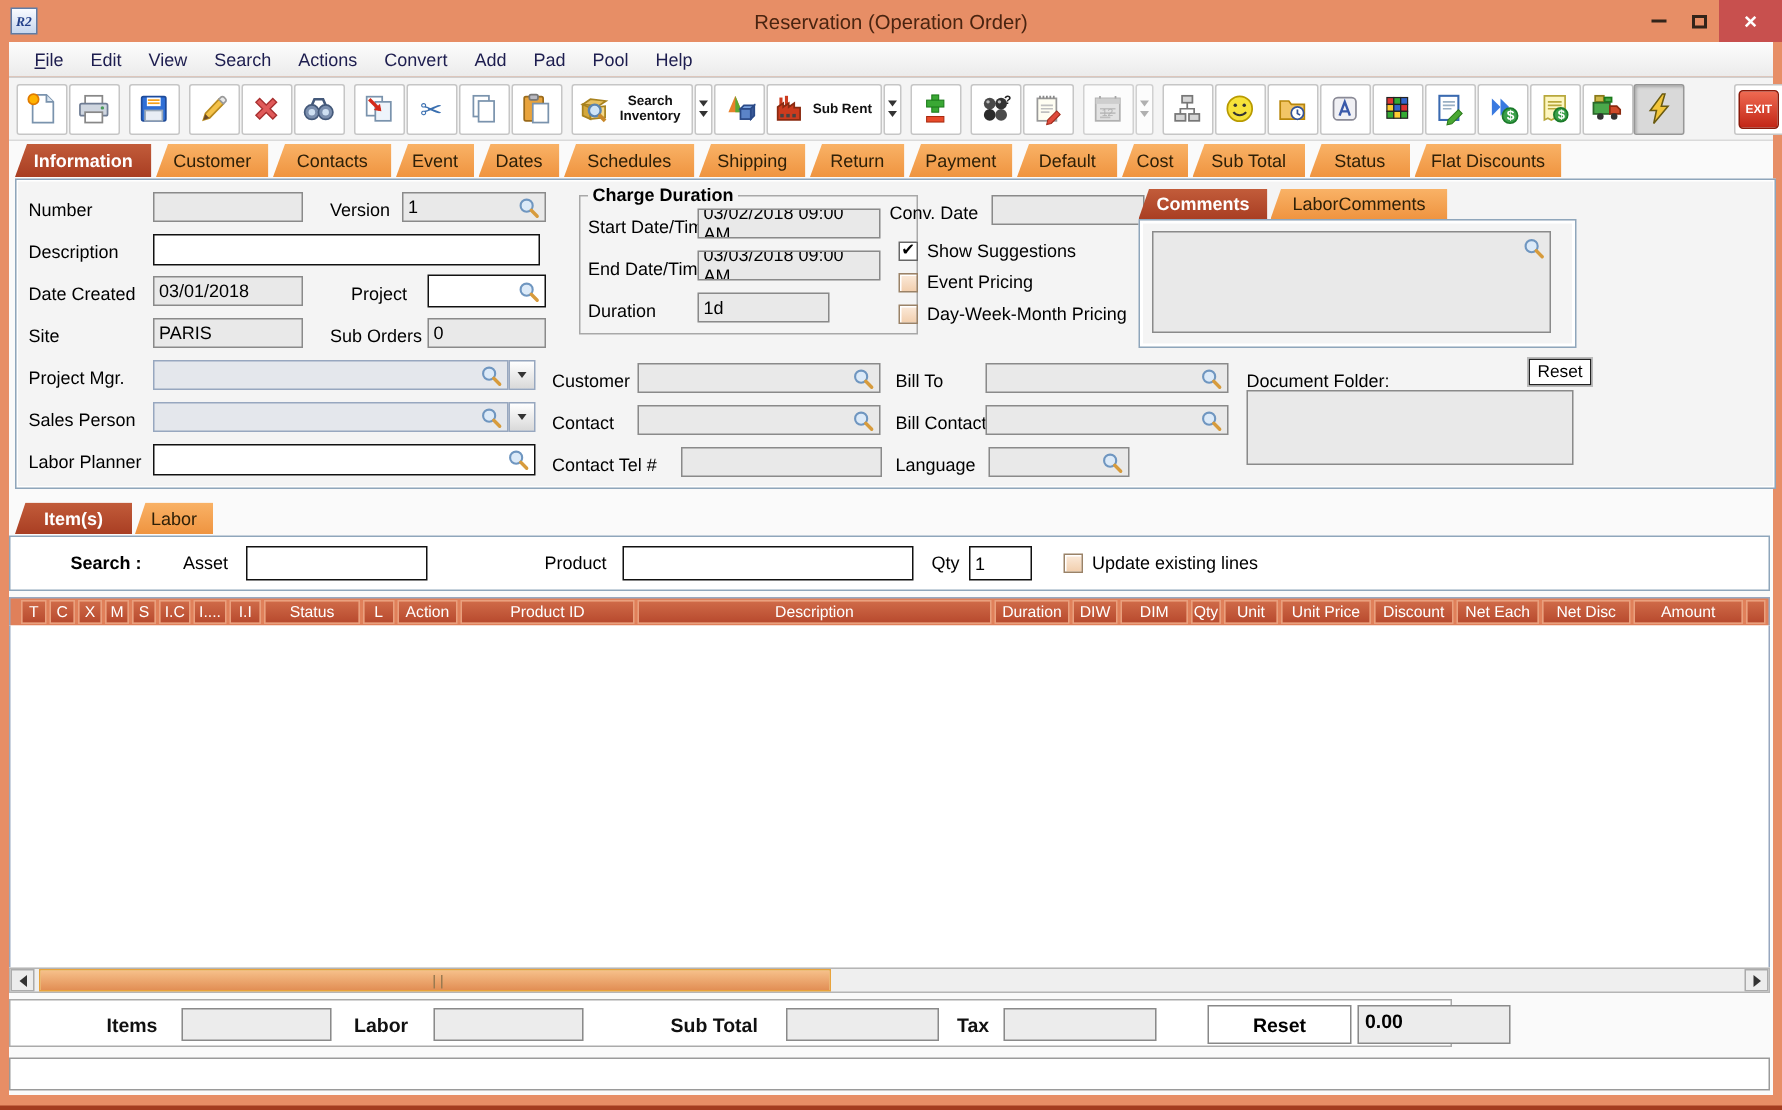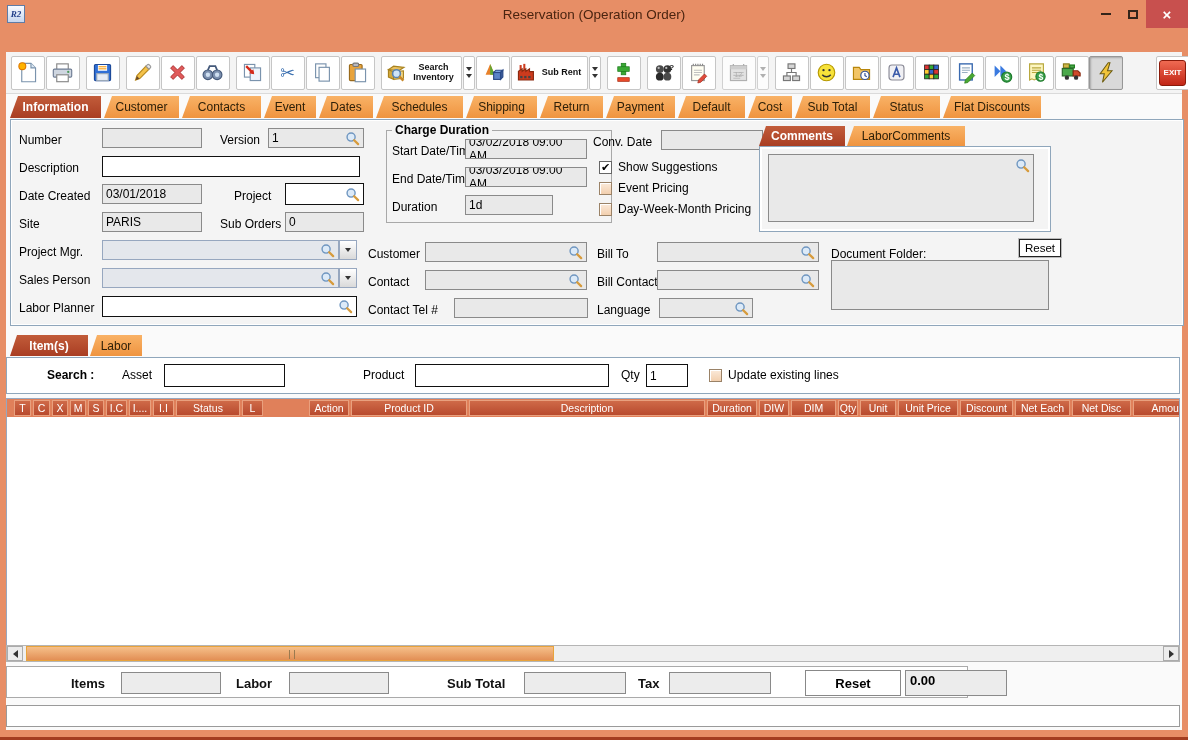--- a/index.html
+++ b/index.html
@@ -102,20 +102,32 @@
       <div class="wb">
           <span class="bar"></span>
         </div>
       <div class="wb">
           <span class="box"></span>
         </div>
       <div class="wb close">×</div>
     </div>
   </div>
 
+  <div class="menubar" id="menubar">
+      <div class="mi"><u>F</u>ile</div>
+      <div class="mi">Edit</div>
+      <div class="mi">View</div>
+      <div class="mi">Search</div>
+      <div class="mi">Actions</div>
+      <div class="mi">Convert</div>
+      <div class="mi">Add</div>
+      <div class="mi">Pad</div>
+      <div class="mi">Pool</div>
+      <div class="mi">Help</div>
+    </div>
 
   <div class="toolbar">
     <div class="tb">
         <svg viewBox="0 0 20 20">
           <path d="M5 2h8l4 4v12H5z" fill="#fff" stroke="#7a93ad"></path>
           <path d="M13 2v4h4" fill="#dbe7f3" stroke="#7a93ad"></path>
           <circle cx="5.5" cy="4.5" r="3" fill="#ffb300" stroke="#e07b00"></circle>
         </svg>
       </div>
     <div class="tb">
@@ -574,21 +586,21 @@
         <div class="gc" style="width: 17px;">T</div>
         <div class="gc" style="width: 17px;">C</div>
         <div class="gc" style="width: 16px;">X</div>
         <div class="gc" style="width: 16px;">M</div>
         <div class="gc" style="width: 16px;">S</div>
         <div class="gc" style="width: 21px;">I.C</div>
         <div class="gc" style="width: 22px;">I....</div>
         <div class="gc" style="width: 21px;">I.I</div>
         <div class="gc" style="width: 64px;">Status</div>
         <div class="gc" style="width: 21px;">L</div>
-        <div class="gc" style="width: 40px; margin-left: 44px;">Action</div>
+        <div class="gc" style="width: 40px;">Action</div>
         <div class="gc" style="width: 116px;">Product ID</div>
         <div class="gc" style="width: 236px;">Description</div>
         <div class="gc" style="width: 50px;">Duration</div>
         <div class="gc" style="width: 30px;">DIW</div>
         <div class="gc" style="width: 45px;">DIM</div>
         <div class="gc" style="width: 20px;">Qty</div>
         <div class="gc" style="width: 36px;">Unit</div>
         <div class="gc" style="width: 60px;">Unit Price</div>
         <div class="gc" style="width: 53px;">Discount</div>
         <div class="gc" style="width: 55px;">Net Each</div>

